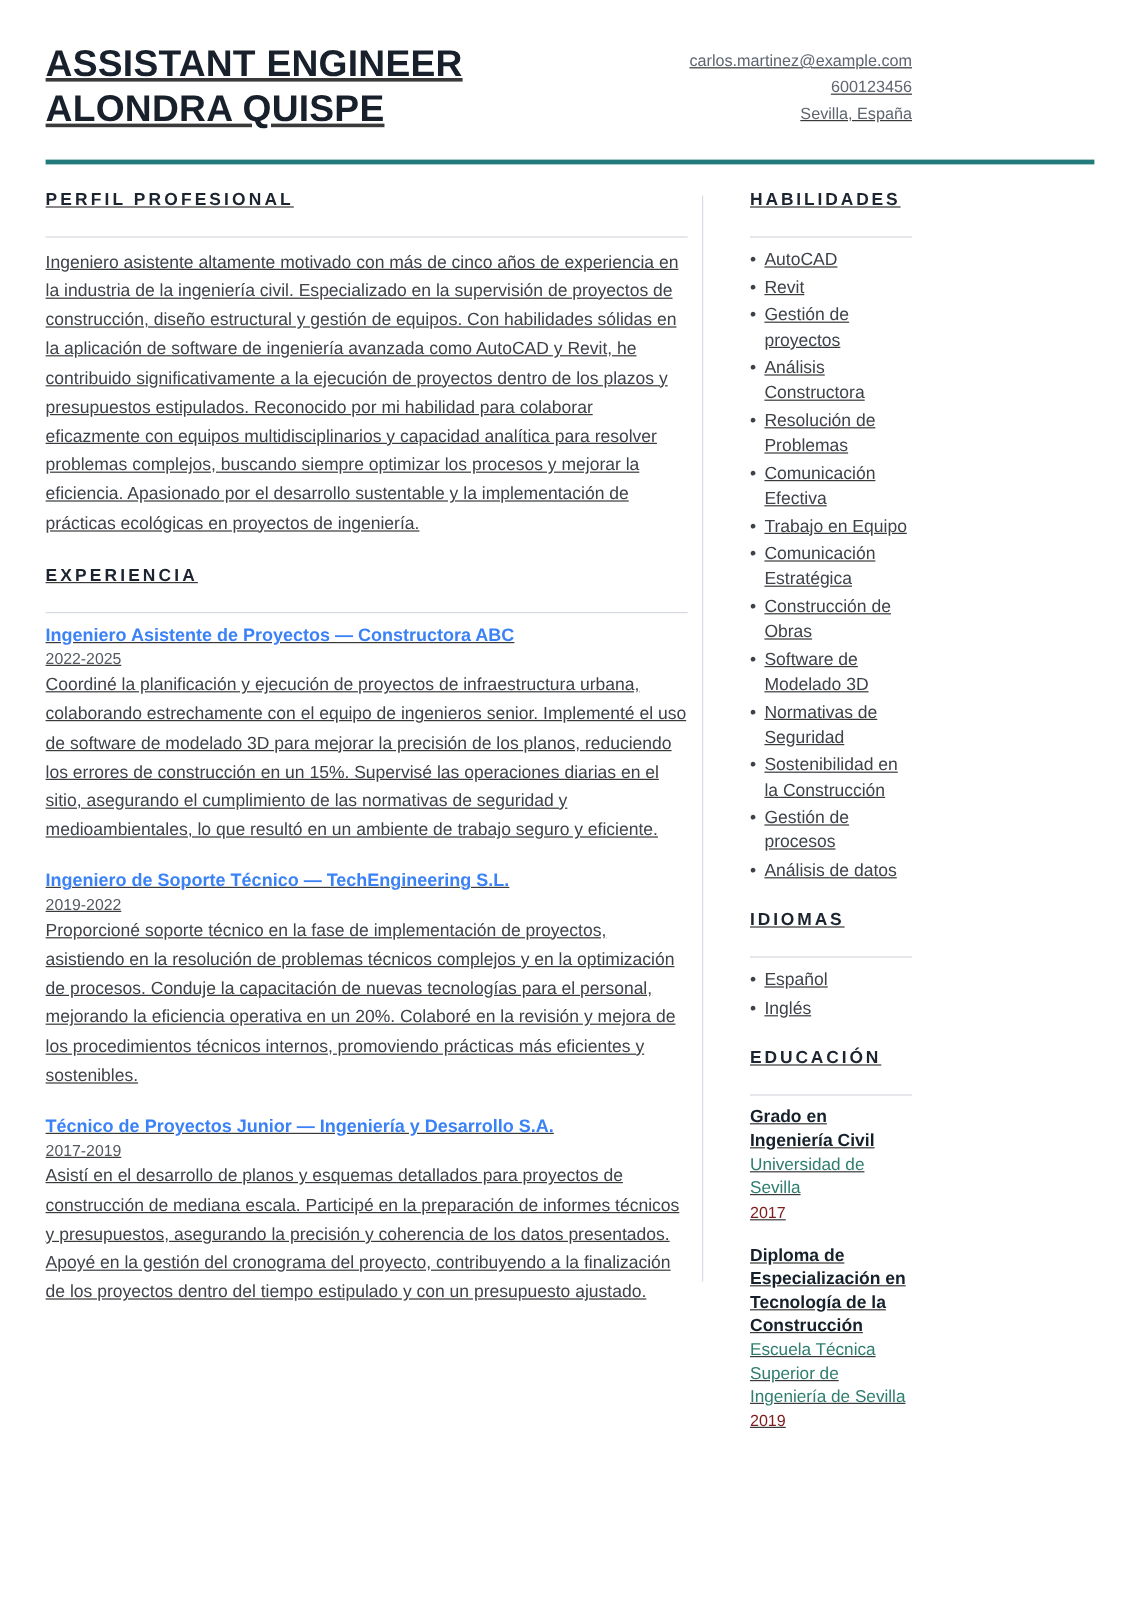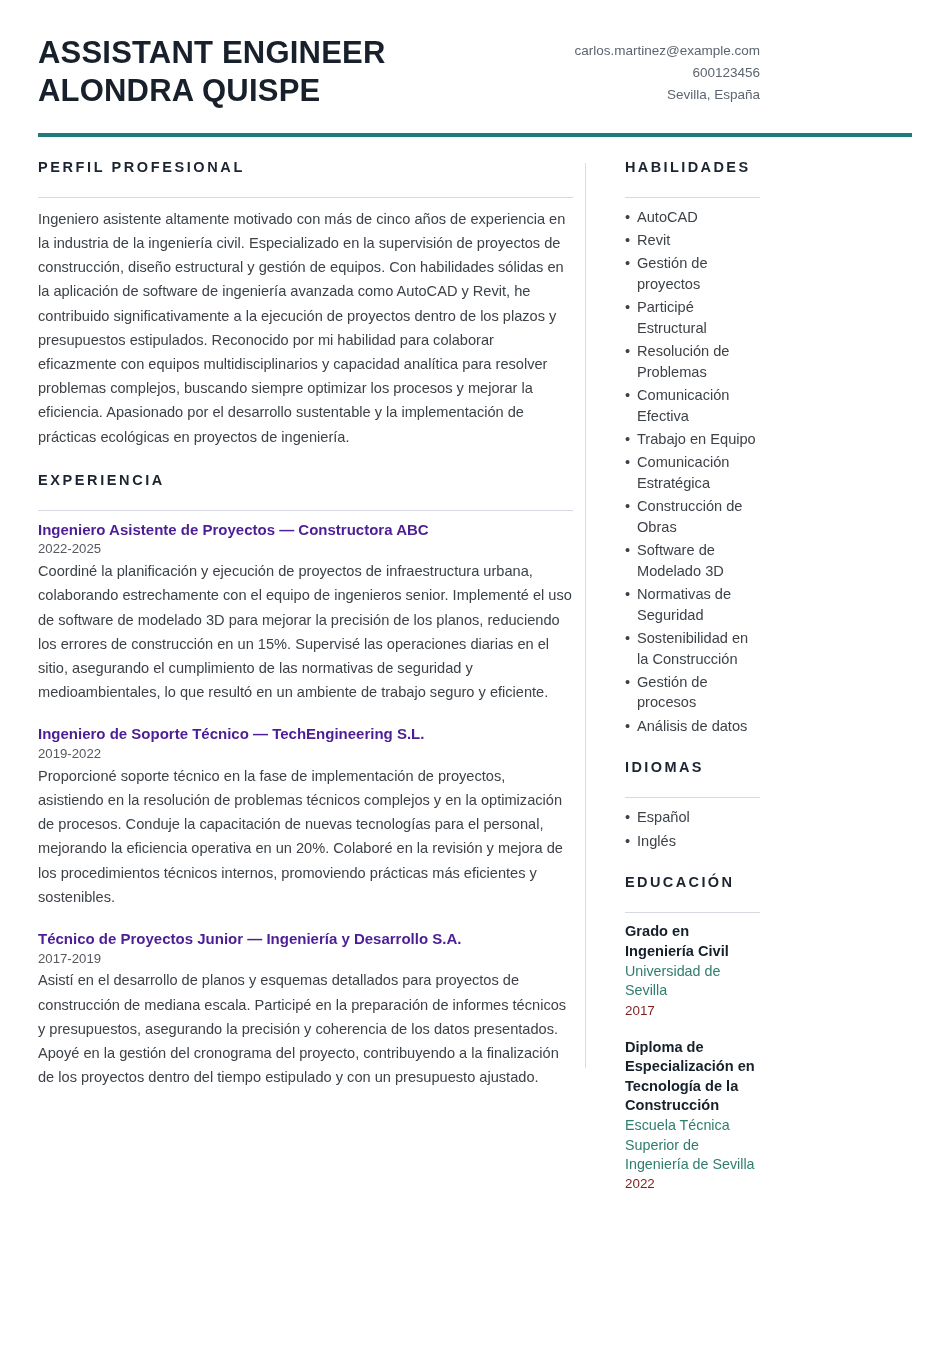--- a/index.html
+++ b/index.html
@@ -15,20 +15,21 @@
     -webkit-font-smoothing: antialiased;
     overflow: hidden;
   }
 
   .page {
     position: relative;
     width: 800px;
     height: 1347px;
     box-sizing: border-box;
     padding: 34px 40px 0 38px;
+    text-decoration: underline;
   }
 
   
   .header {
     display: flex;
     align-items: flex-start;
     justify-content: space-between;
   }
   .header-name {
     font-size: 31px;
@@ -103,21 +104,21 @@
     text-align: left;
     margin: 0;
   }
 
   
   .job { margin-bottom: 20px; }
   .job:last-child { margin-bottom: 0; }
   .job-title {
     font-size: 15px;
     font-weight: bold;
-    color: #4c1d95;
+    color: #3b82f6;
     line-height: 1.3;
     margin: 0 0 1px 0;
   }
   .job-dates {
     font-size: 13.2px;
     color: #55595f;
     line-height: 1.35;
     margin: 0 0 1px 0;
   }
   .job-desc {
@@ -227,21 +228,21 @@
     <div class="col-divider"></div>
 
     <div class="col-right">
 
       <div class="section">
         <div class="section-head">HABILIDADES</div>
         <ul class="bullet-list">
           <li>AutoCAD</li>
           <li>Revit</li>
           <li>Gestión de proyectos</li>
-          <li>Participé Estructural</li>
+          <li>Análisis Constructora</li>
           <li>Resolución de Problemas</li>
           <li>Comunicación Efectiva</li>
           <li>Trabajo en Equipo</li>
           <li>Comunicación Estratégica</li>
           <li>Construcción de Obras</li>
           <li>Software de Modelado 3D</li>
           <li>Normativas de Seguridad</li>
           <li>Sostenibilidad en la Construcción</li>
           <li>Gestión de procesos</li>
           <li>Análisis de datos</li>
@@ -261,20 +262,20 @@
 
         <div class="edu-entry">
           <p class="edu-degree">Grado en Ingeniería Civil</p>
           <p class="edu-school">Universidad de Sevilla</p>
           <p class="edu-year">2017</p>
         </div>
 
         <div class="edu-entry">
           <p class="edu-degree">Diploma de Especialización en Tecnología de la Construcción</p>
           <p class="edu-school">Escuela Técnica Superior de Ingeniería de Sevilla</p>
-          <p class="edu-year">2022</p>
+          <p class="edu-year">2019</p>
         </div>
 
       </div>
     </div>
 
   </div>
 </div>
 
 </body></html>

